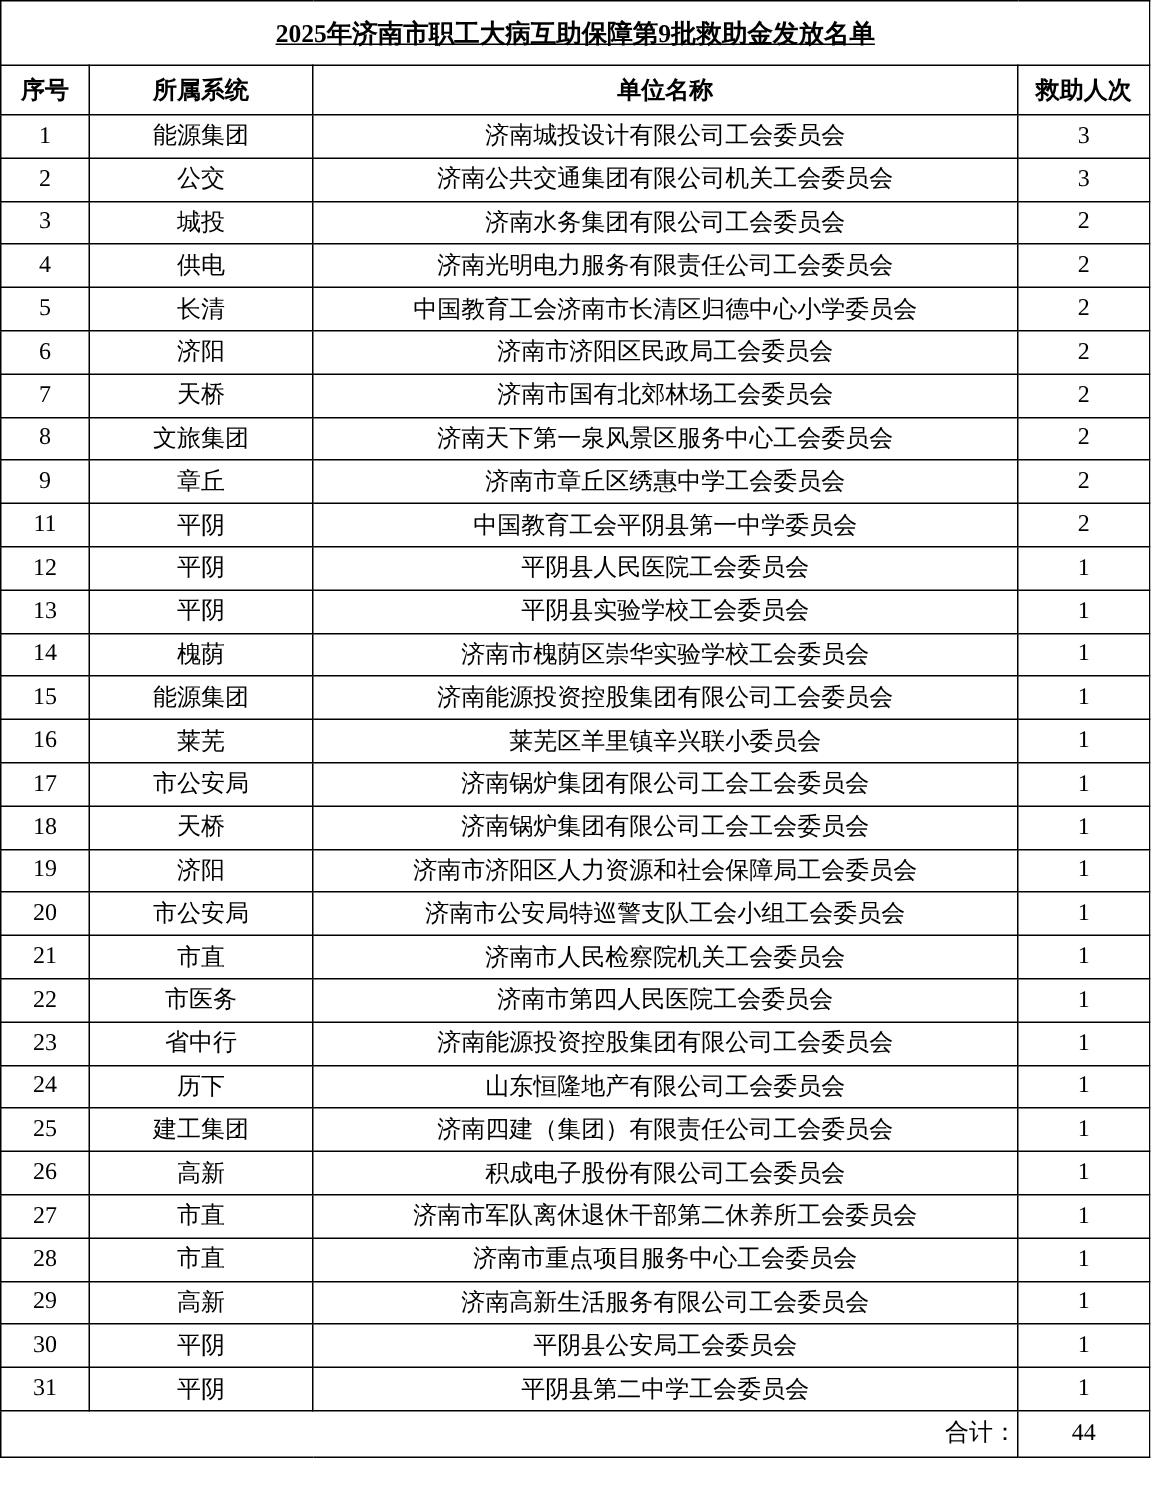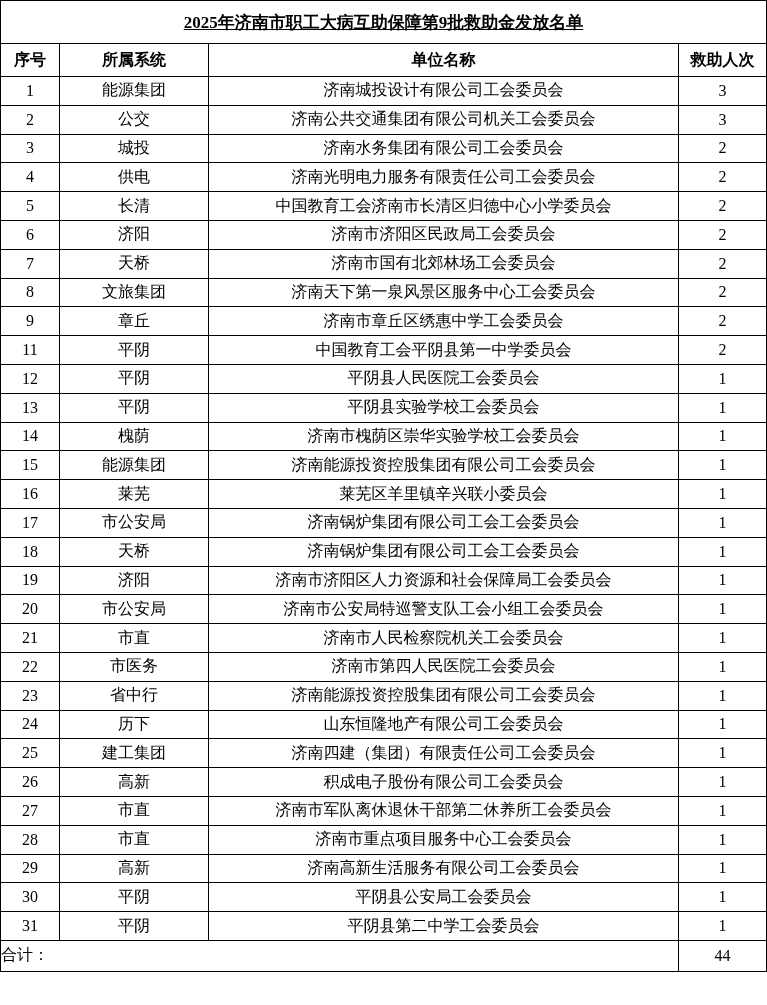--- a/index.html
+++ b/index.html
@@ -54,21 +54,21 @@
     text-align: center;
   }
   .cell-unit {
     text-align: center;
     padding-left: 4px;
   }
   .footer-row td {
     font-size: 16px;
   }
   .total-label-cell {
-    text-align: left;
+    text-align: right;
   }
   .total-value-cell {
     text-align: center;
   }
 </style>
 </head>
 <body>
 
 <table class="doc-table">
   <colgroup>

